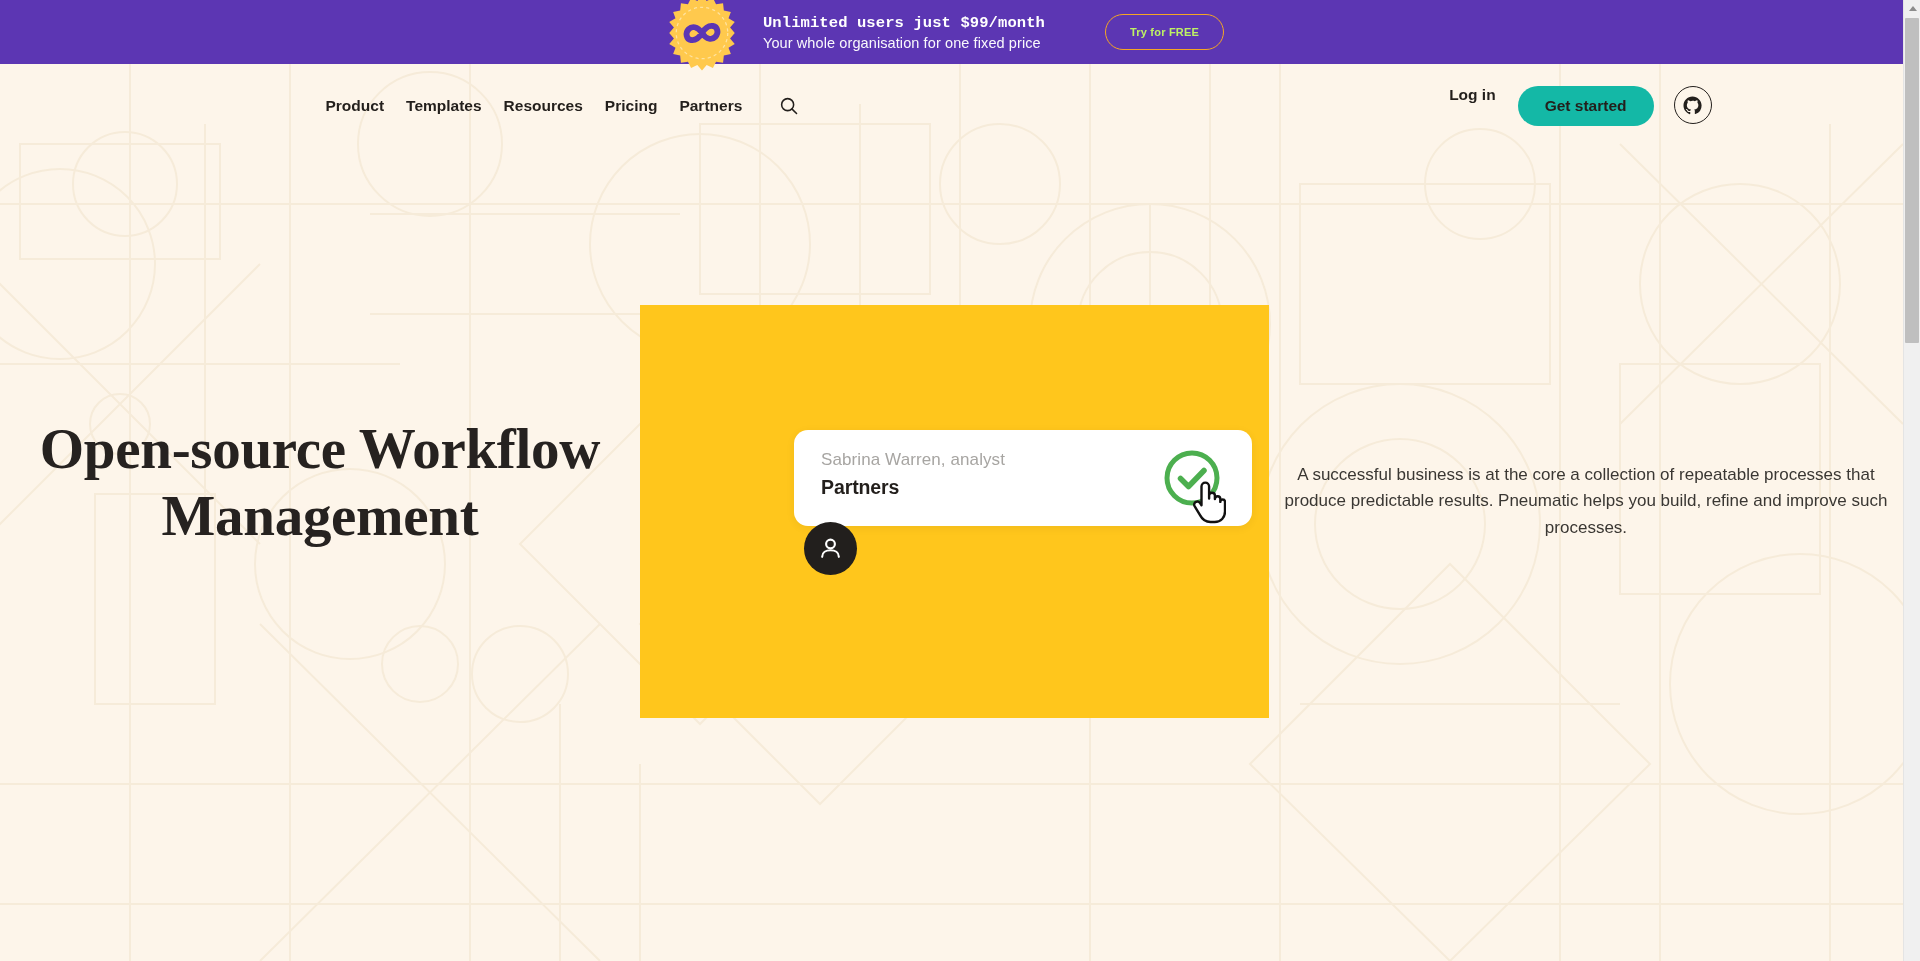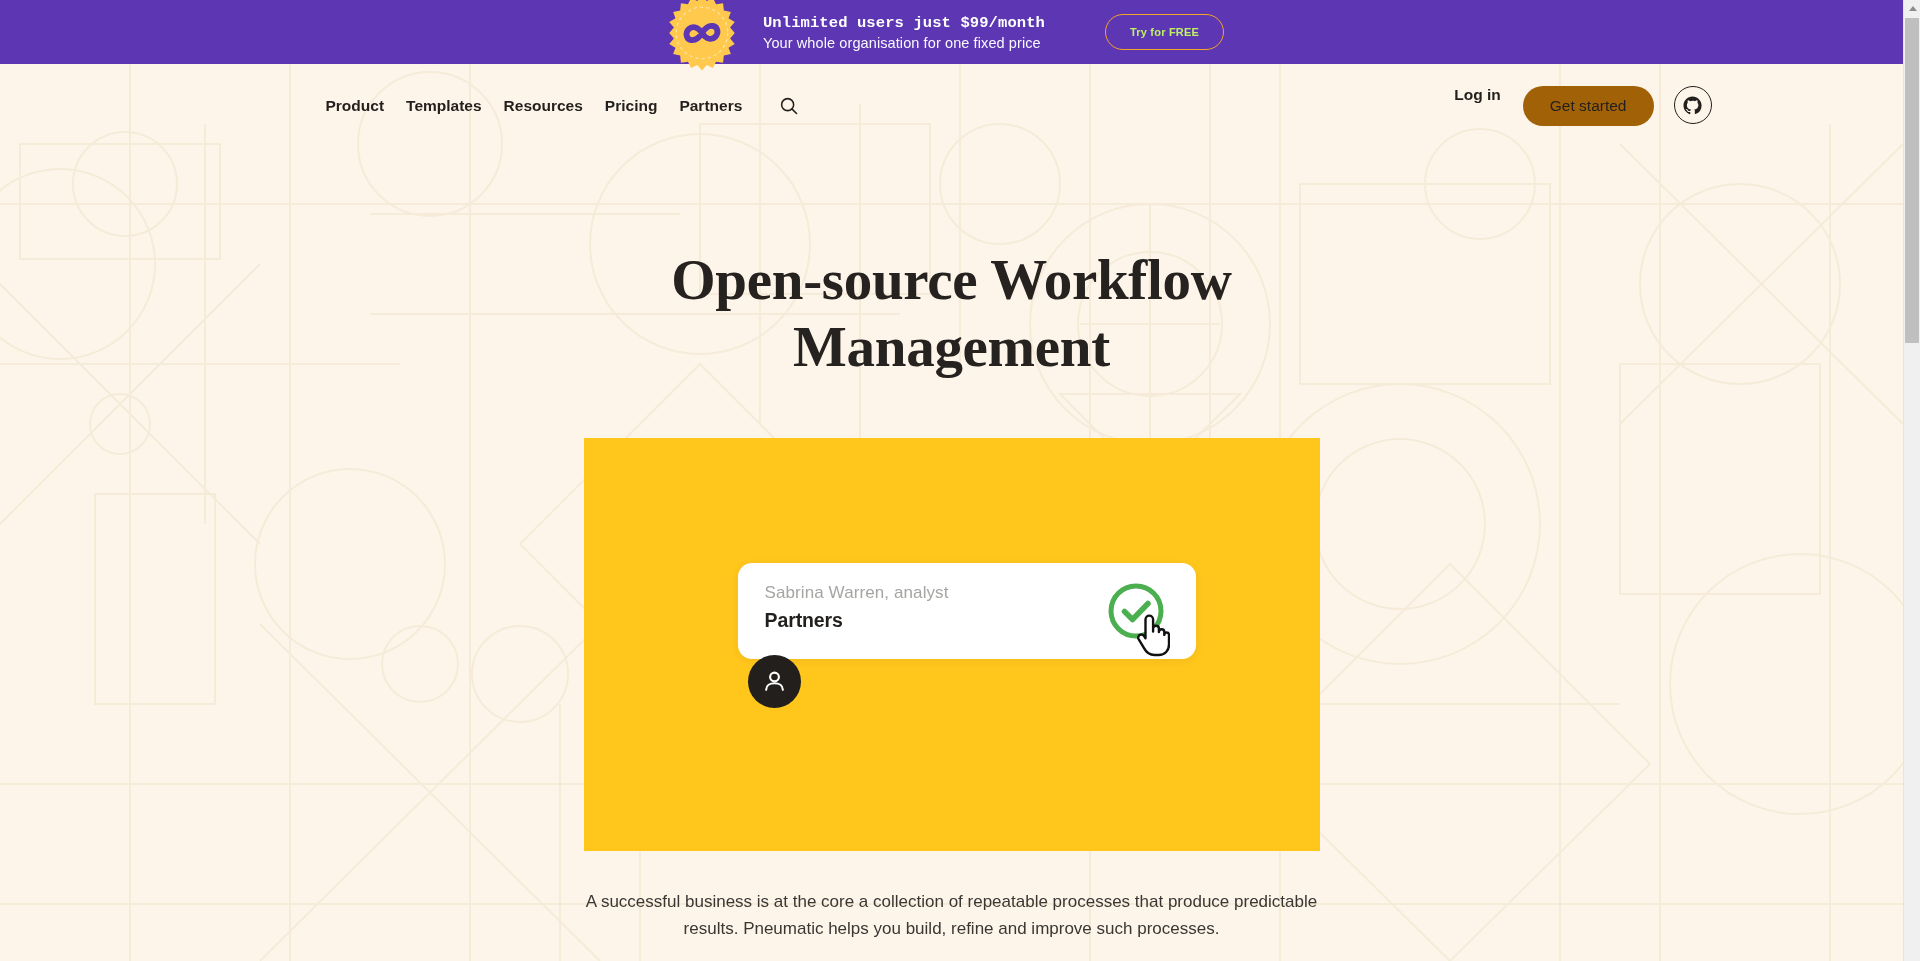--- a/index.html
+++ b/index.html
@@ -161,45 +161,45 @@
     padding-right: 2px;
   }
   .btn-get-started-nav {
     display: inline-flex;
     align-items: center;
     justify-content: center;
     height: 40px;
     padding: 0 27px;
     border: none;
     border-radius: 999px;
-    background: #a16207;
+    background: #14b8a6;
     color: #231F1C;
     font-size: 15.5px;
-    font-weight: 400;
+    font-weight: 700;
     cursor: pointer;
     white-space: nowrap;
     font-family: "Liberation Sans", sans-serif;
   }
   .github-btn {
     width: 38px; height: 38px;
     border-radius: 50%;
     border: 1.5px solid #231F1C;
     display: inline-flex;
     align-items: center;
     justify-content: center;
     cursor: pointer;
     background: transparent;
   }
 
   
   .hero-content {
     position: relative;
     z-index: 5;
     display: flex;
-    flex-direction: column;
+    flex-direction: row;
     align-items: center;
     padding-top: 99px;
   }
   .hero-title {
     font-family: "Liberation Serif", "DejaVu Serif", serif;
     font-size: 57px;
     line-height: 1.17;
     font-weight: 700;
     color: #262220;
     text-align: center;

